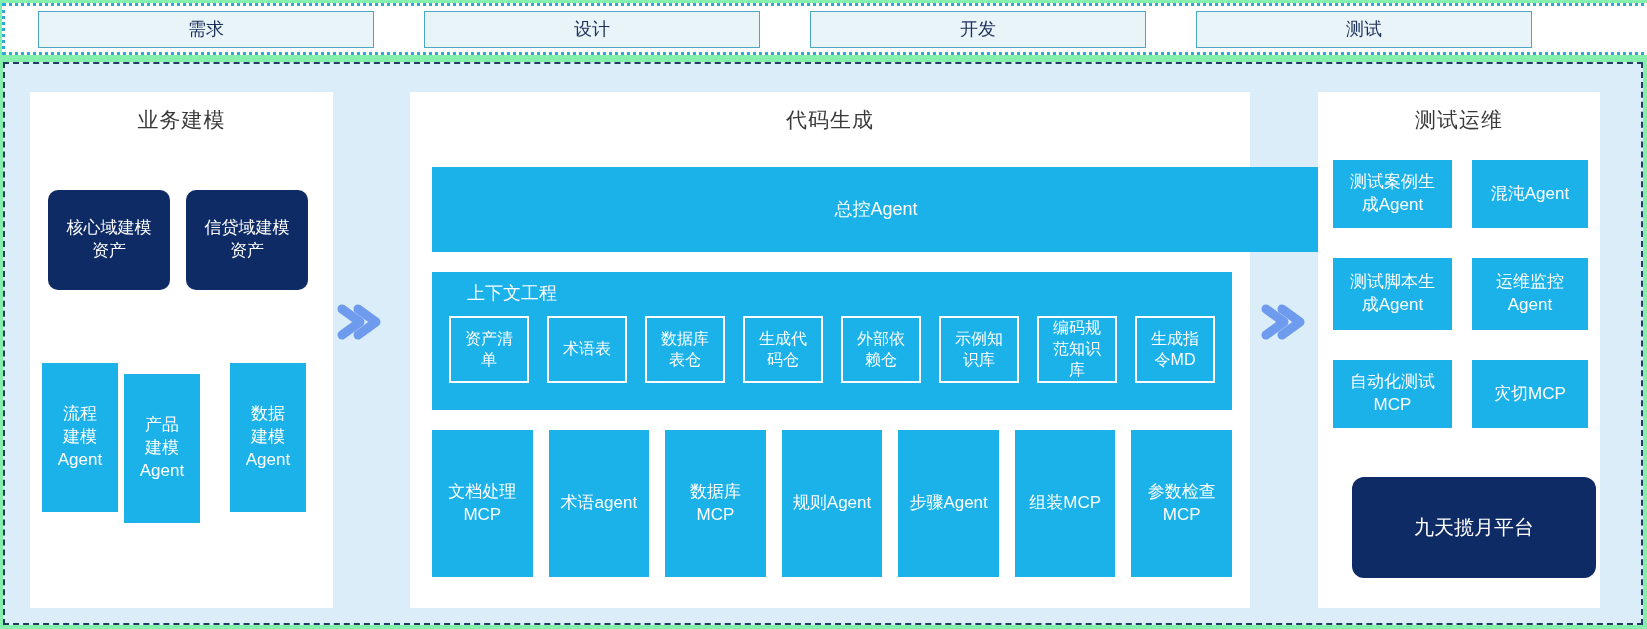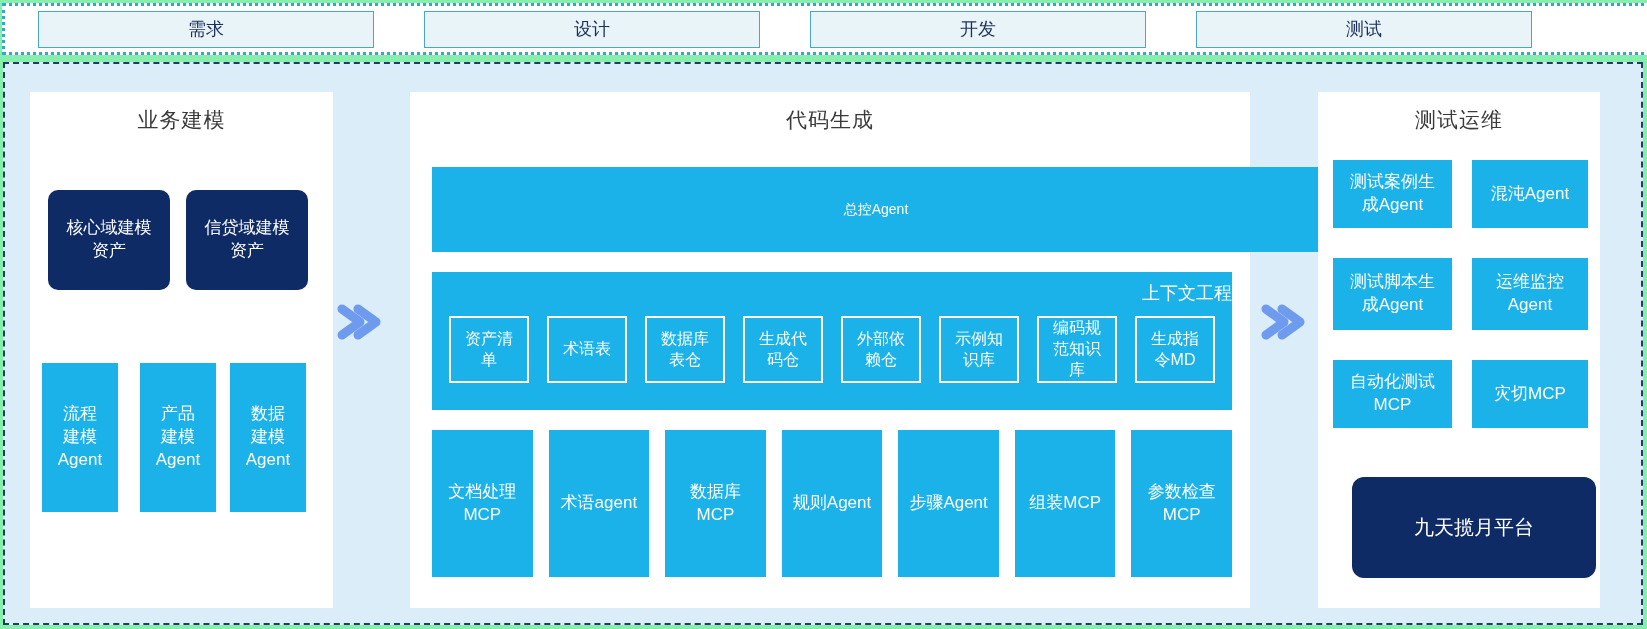--- a/index.html
+++ b/index.html
@@ -76,37 +76,37 @@
     text-align: center;
     box-sizing: border-box;
     line-height: 1.35;
   }
   
   .asset-box { width: 122px; height: 100px; top: 98px; font-size: 17px; padding: 0 13px; }
   .asset-1 { left: 18px; }
   .asset-2 { left: 156px; }
   .bm-agent { width: 76px; height: 149px; top: 271px; font-size: 17px; padding: 0 14px; }
   .bm-agent-1 { left: 12px; }
-  .bm-agent-2 { left: 110px; }
+  .bm-agent-2 { left: 94px; margin-top: 11px; }
   .bm-agent-3 { left: 200px; }
   
   .master-bar {
     left: 22px; top: 75px;
     width: 888px; height: 85px;
-    font-size: 14px;
+    font-size: 18px;
   }
   .ctx-panel {
     position: absolute;
     left: 22px; top: 180px;
     width: 800px; height: 138px;
     background: #1BB2EA;
     box-sizing: border-box;
   }
   .ctx-title {
-    text-align: right;
+    text-align: left;
     padding-top: 9px;
     font-size: 18px;
     color: #ffffff;
     padding-left: 35px;
   }
   .ctx-row {
     display: flex;
     justify-content: space-between;
     padding: 11px 17px 16px 17px;
   }

